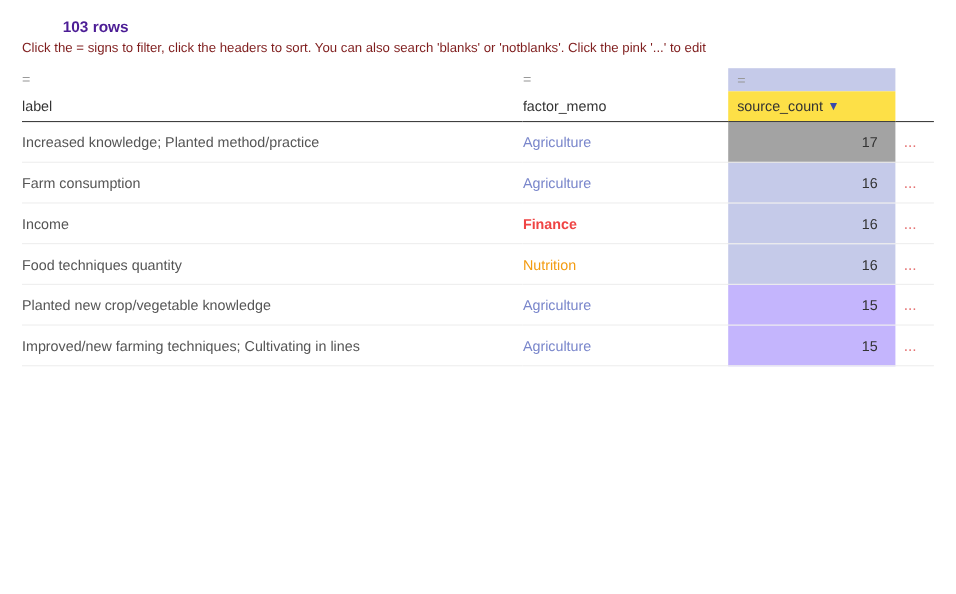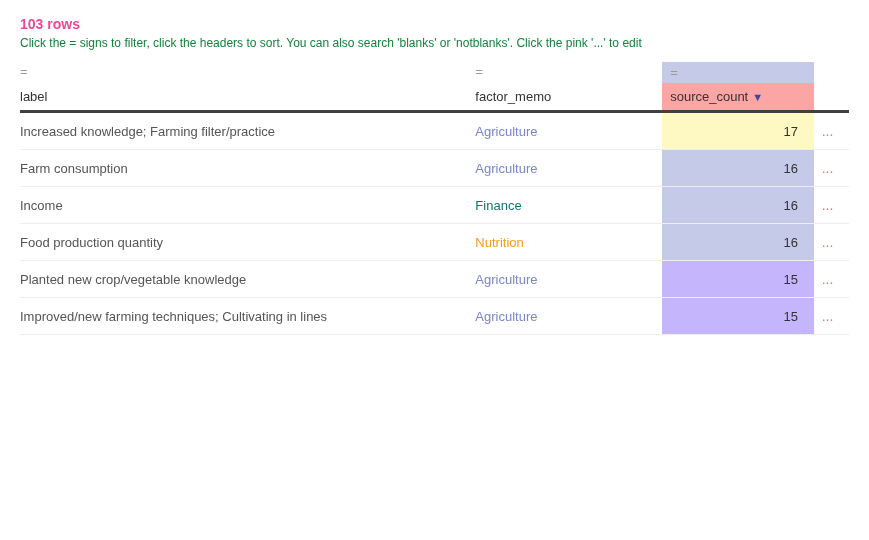--- a/index.html
+++ b/index.html
@@ -12,28 +12,29 @@
       font-family: Arial, sans-serif;
       font-size: 13px;
       background: #fff;
       color: #333;
       padding: 16px 20px;
       width: 869px;
       min-height: 540px;
     }
 
     .row-count {
-      color: #ec4899;
+      color: #4c1d95;
       font-size: 14px;
       font-weight: bold;
       margin-bottom: 4px;
+      margin-left: 37px;
     }
 
     .hint-text {
-      color: #15803d;
+      color: #7f1d1d;
       font-size: 12px;
       margin-bottom: 12px;
     }
 
     table {
       width: 100%;
       border-collapse: collapse;
       table-layout: fixed;
     }
 
@@ -53,25 +54,25 @@
       cursor: pointer;
       font-size: 13px;
     }
 
     .header-row th {
       padding: 6px 8px 6px 0;
       text-align: left;
       font-weight: normal;
       font-size: 13px;
       color: #333;
-      border-bottom: 3px solid #404040;
+      border-bottom: 1px solid #404040;
     }
 
     .header-row th.col-source-header {
-      background: #fca5a5;
+      background: #fde047;
       padding: 6px 8px;
       color: #333;
     }
 
     .header-source-inner {
       display: flex;
       align-items: center;
       justify-content: flex-start;
       gap: 4px;
     }
@@ -113,35 +114,35 @@
       font-size: 14px;
       text-align: center;
     }
 
     .bg-dark-purple {
       background-color: #7986cb;
       color: #fff;
     }
 
     .bg-medium-purple {
-      background-color: #fef9c3;
+      background-color: #a3a3a3;
     }
 
     .bg-light-purple {
       background-color: #c5cae9;
     }
 
     .bg-lightest {
       background-color: #c4b5fd;
     }
 
     .color-health { color: #f39c12; }
     .color-agriculture { color: #7986cb; }
     .color-nutrition { color: #f39c12; }
-    .color-finance { color: #0f766e; }
+    .color-finance { color: #ef4444; font-weight: bold; }
   </style>
 </head>
 <body>
 
 <div class="row-count">103 rows</div>
 <div class="hint-text">Click the = signs to filter, click the headers to sort. You can also search 'blanks' or 'notblanks'. Click the pink '...' to edit</div>
 
 <table>
   <colgroup>
     <col class="col-label">
@@ -169,39 +170,39 @@
         <div class="header-source-inner">
           <span>source_count</span>
           <span class="sort-arrow">▼</span>
         </div>
       </th>
       <th></th>
     </tr>
   </thead>
   <tbody id="table-body">
       <tr>
-        <td class="cell-label">Increased knowledge; Farming filter/practice</td>
+        <td class="cell-label">Increased knowledge; Planted method/practice</td>
         <td class="cell-factor color-agriculture">Agriculture</td>
         <td class="cell-count bg-medium-purple">17</td>
         <td class="cell-dots">...</td>
       </tr>
       <tr>
         <td class="cell-label">Farm consumption</td>
         <td class="cell-factor color-agriculture">Agriculture</td>
         <td class="cell-count bg-light-purple">16</td>
         <td class="cell-dots">...</td>
       </tr>
       <tr>
         <td class="cell-label">Income</td>
         <td class="cell-factor color-finance">Finance</td>
         <td class="cell-count bg-light-purple">16</td>
         <td class="cell-dots">...</td>
       </tr>
       <tr>
-        <td class="cell-label">Food production quantity</td>
+        <td class="cell-label">Food techniques quantity</td>
         <td class="cell-factor color-nutrition">Nutrition</td>
         <td class="cell-count bg-light-purple">16</td>
         <td class="cell-dots">...</td>
       </tr>
       <tr>
         <td class="cell-label">Planted new crop/vegetable knowledge</td>
         <td class="cell-factor color-agriculture">Agriculture</td>
         <td class="cell-count bg-lightest">15</td>
         <td class="cell-dots">...</td>
       </tr>

